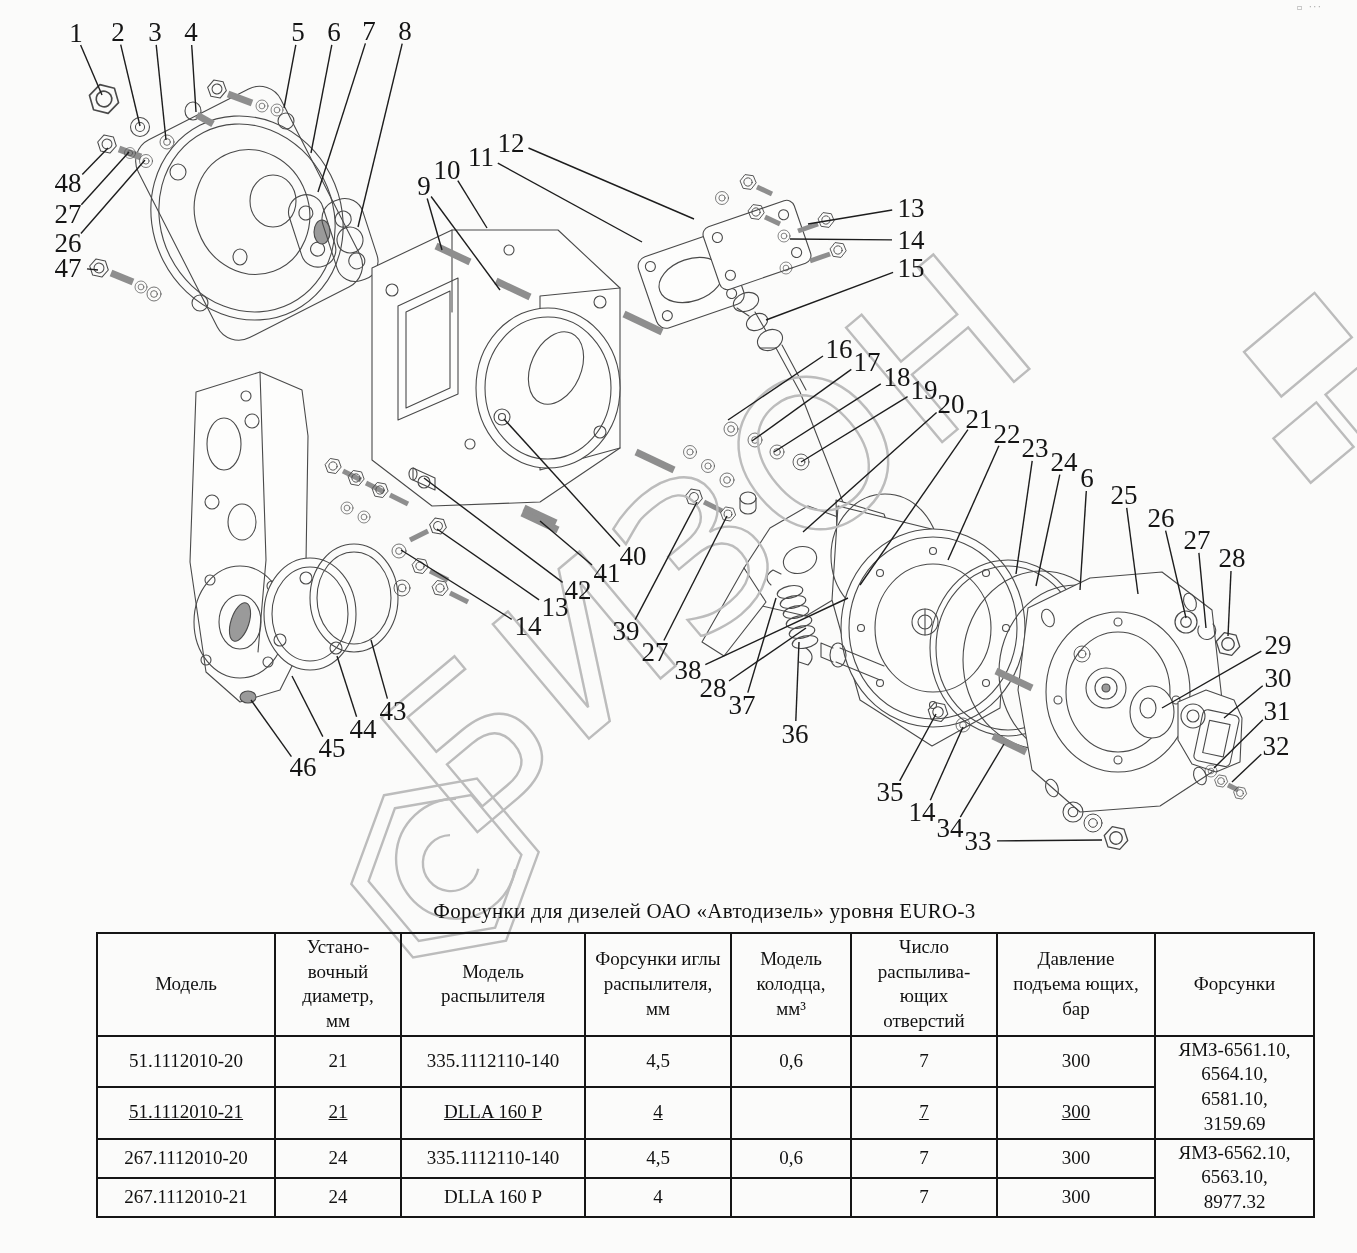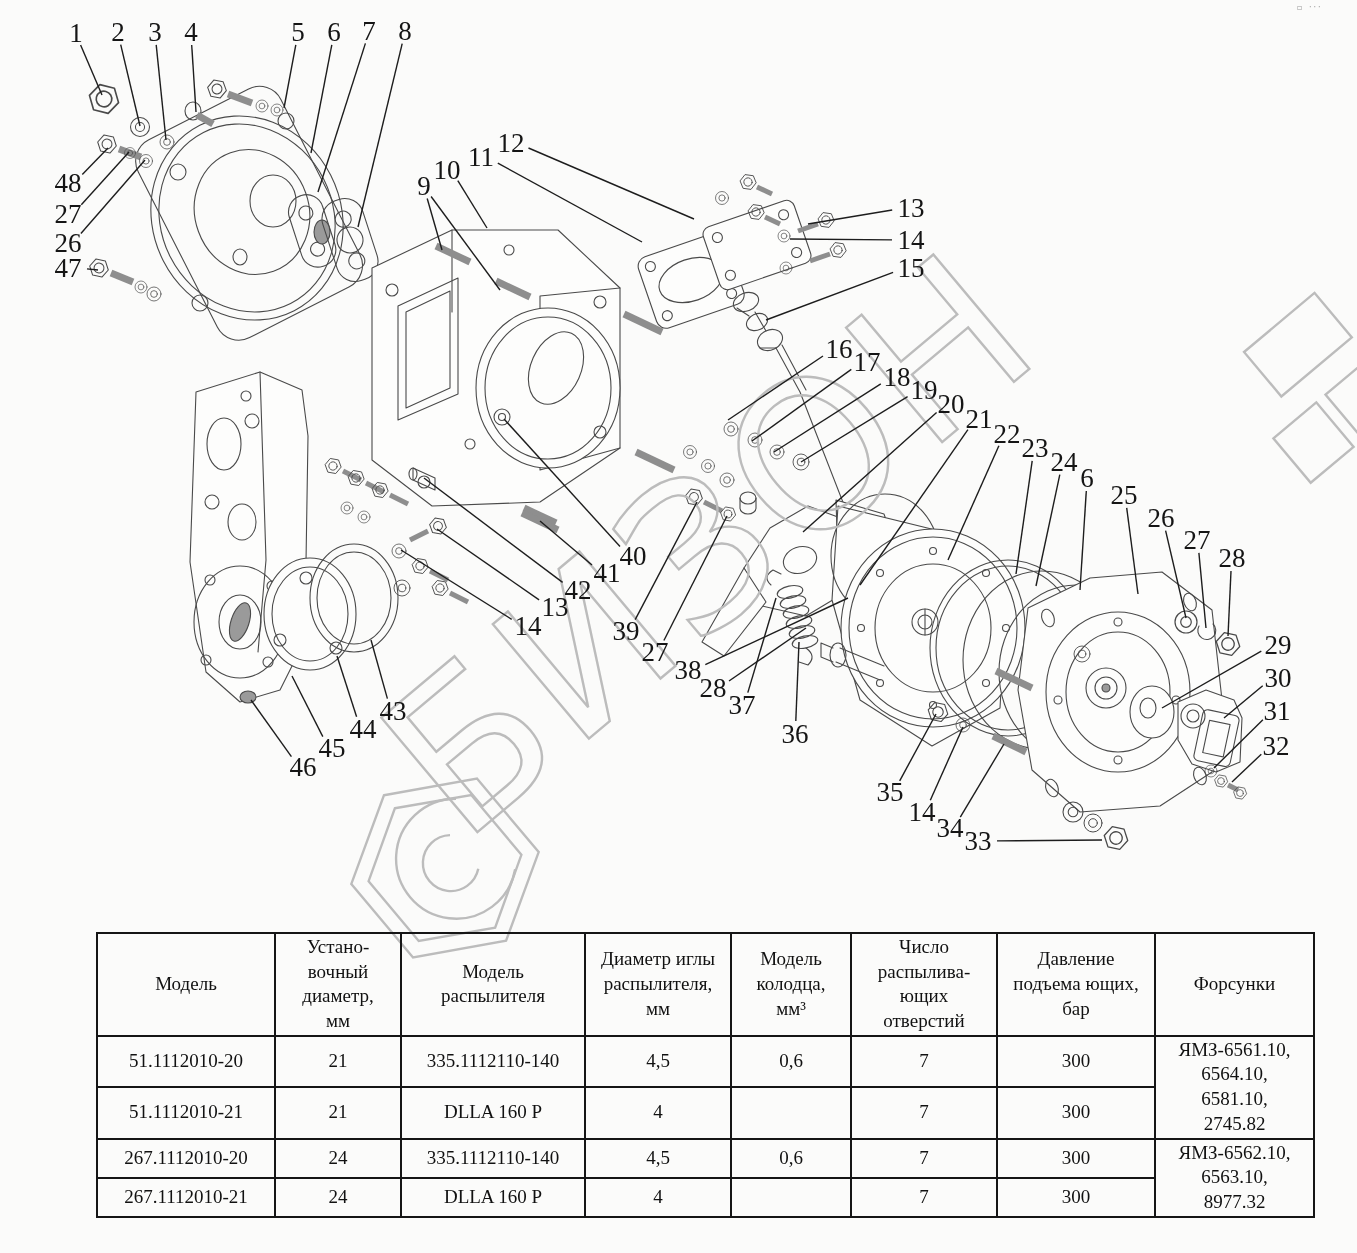--- a/index.html
+++ b/index.html
@@ -15,21 +15,21 @@
   .callouts text{fill:#151515;font:27px "Liberation Serif",serif;}
   .callouts line{stroke:#1d1d1d;stroke-width:1.4;}
   .caption{position:absolute;left:96px;top:899px;width:1217px;text-align:center;
            font-size:21px;letter-spacing:.3px;}
   table.spec{position:absolute;left:96px;top:932px;width:1217px;border-collapse:collapse;
              table-layout:fixed;font-size:19px;}
   table.spec th,table.spec td{border:2px solid #151515;text-align:center;vertical-align:middle;
              white-space:pre-line;font-weight:normal;padding:1px 4px;background:transparent;line-height:1.3;}
   table.spec thead tr{height:102px;}
   table.spec tbody tr:nth-child(1){height:47px;padding-left:12px;}
-  table.spec tbody tr:nth-child(2){height:47px;}
+  table.spec tbody tr:nth-child(2){height:47px;text-decoration:underline;}
   table.spec tbody tr:nth-child(3){height:38px;}
   table.spec tbody tr:nth-child(4){height:38px;}
   .corner{position:absolute;left:1297px;top:3px;width:52px;font-size:8px;color:#9a9a9a;
           letter-spacing:2px;font-family:"DejaVu Sans",sans-serif;}
 </style>
 </head>
 <body>
 
 <div class="page">
 
@@ -435,20 +435,21 @@
         <text x="393" y="720" text-anchor="middle">43</text>
         <line x1="356.6" y1="716.8" x2="337" y2="656"></line>
         <text x="363" y="738" text-anchor="middle">44</text>
         <line x1="322.8" y1="736.6" x2="292" y2="676"></line>
         <text x="332" y="757" text-anchor="middle">45</text>
         <line x1="291.4" y1="756.7" x2="251" y2="700"></line>
         <text x="303" y="776" text-anchor="middle">46</text>
       </g>
 </svg>
 
+<div class="caption">Форсунки для дизелей ОАО «Автодизель» уровня EURO-3</div>
 
 <table class="spec">
   <colgroup>
     <col style="width:178px">
         <col style="width:126px">
         <col style="width:184px">
     <col style="width:146px">
         <col style="width:120px">
         <col style="width:146px">
     <col style="width:158px">
@@ -456,21 +457,21 @@
   </colgroup>
   <thead id="spec-head">
         <tr>
           <th>Модель</th>
           <th>Устано-
 вочный
 диаметр,
 мм</th>
           <th>Модель
 распылителя</th>
-          <th>Диаметр иглы
+          <th>Форсунки иглы
 распылителя,
 мм</th>
           <th>Модель
 колодца,
 мм³</th>
           <th>Число
 распылива-
 ющих
 отверстий</th>
           <th>Давление
@@ -484,21 +485,21 @@
           <td>51.1112010-20</td>
           <td>21</td>
           <td>335.1112110-140</td>
           <td>4,5</td>
           <td>0,6</td>
           <td>7</td>
           <td>300</td>
           <td rowspan="2">ЯМЗ-6561.10,
 6564.10,
 6581.10,
-2745.82</td>
+3159.69</td>
         </tr>
         <tr>
           <td>51.1112010-21</td>
           <td>21</td>
           <td>DLLA 160 P</td>
           <td>4</td>
           <td></td>
           <td>7</td>
           <td>300</td>
         </tr>

